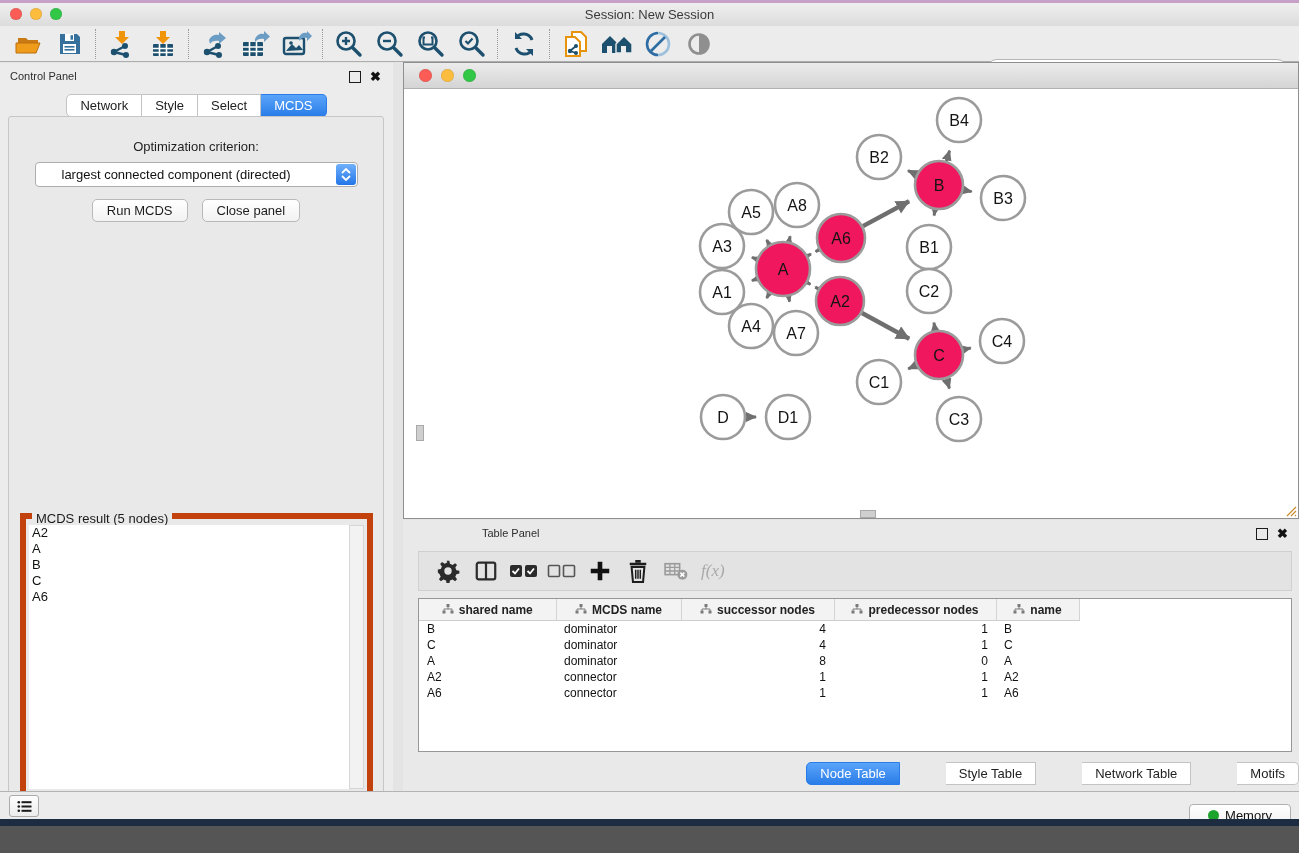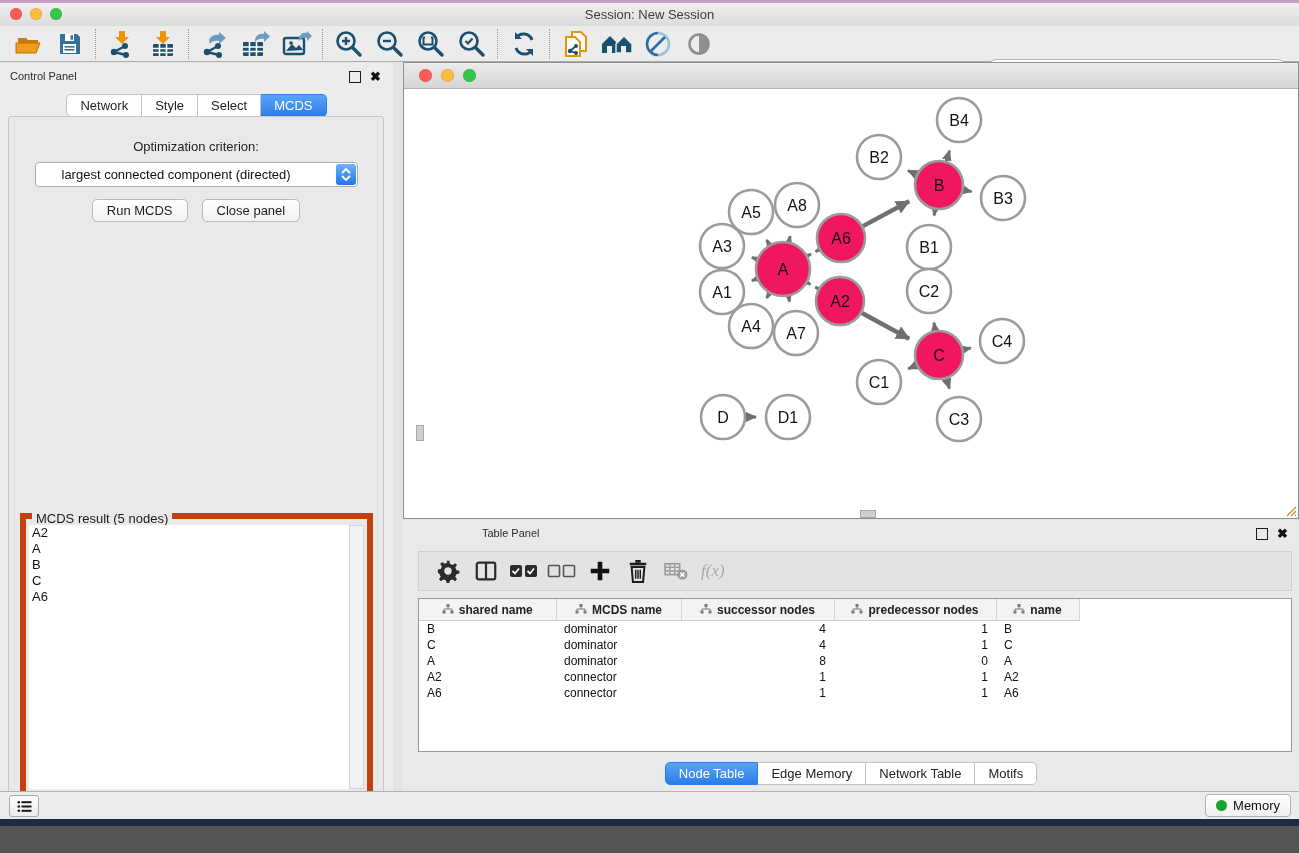--- a/index.html
+++ b/index.html
@@ -69,28 +69,28 @@
   .tp-btn { width:34px; height:30px; display:flex; align-items:center; justify-content:center; }
   .fx-label { font-family:"Liberation Serif",serif; font-style:italic; font-size:17px; color:#a9a9a9; margin-left:4px; }
   .data-table-wrap { position:absolute; left:15px; right:7px; top:78px; bottom:68px; background:#fff; border:1px solid #979797; overflow:hidden; }
   table.data { border-collapse:collapse; width:100%; table-layout:fixed; }
   table.data th { background:#f3f3f3; border-right:1px solid #d4d4d4; border-bottom:1px solid #cfcfcf;
                   font-weight:bold; font-size:12px; color:#222; height:21px; padding:0; }
   table.data th .hwrap { display:flex; align-items:center; justify-content:center; gap:5px; }
   table.data th.filler { background:#fff; border:none; border-bottom:1px solid #fff; }
   table.data td { font-size:12px; color:#111; height:16px; padding:0 8px; white-space:nowrap; overflow:hidden; }
   td.num { text-align:right; }
-  .bottom-tabs { position:absolute; left:0; right:0; bottom:35px; display:flex; justify-content:center; }
+  .bottom-tabs { position:absolute; left:0; right:0; bottom:35px; display:flex; justify-content:flex-end;gap:46px; }
 
   
   .statusbar { position:absolute; left:0; right:0; bottom:7px; height:27px; background:#ececec; border-top:1px solid #b3b3b3; }
   .list-btn { position:absolute; left:9px; top:3px; width:28px; height:20px; background:linear-gradient(#fdfdfd,#ededed);
               border:1px solid #ababab; border-radius:3px; display:flex; align-items:center; justify-content:center; }
-  .memory-btn { position:absolute; right:8px; top:2px; height:21px; background:linear-gradient(#ffffff,#f0f0f0);
-                border:1px solid #b0b0b0; border-radius:4px; display:flex; align-items:center; gap:6px; padding:0 10px; font-size:13px; color:#111; }
+  .memory-btn { position:absolute; right:8px; top:12px; height:21px; background:linear-gradient(#ffffff,#f0f0f0);
+                border:1px solid #b0b0b0; border-radius:4px; display:flex; align-items:center; gap:6px; padding:0 18px; font-size:13px; color:#111; }
   .mem-dot { width:11px; height:11px; border-radius:50%; background:#1ba32b; }
 </style>
 </head>
 <body>
 
 <div class="stage">
   <div class="desktop-top"></div>
 
   <div class="titlebar">
     <div class="lights">
@@ -557,21 +557,21 @@
               <td class="num">1</td>
               <td class="num">1</td>
               <td>A6</td>
               <td></td>
             </tr>
           </tbody>
         </table>
     </div>
     <div class="bottom-tabs seg-tabs" id="tp-tabs">
         <div class="seg-tab active">Node Table</div>
-        <div class="seg-tab">Edge Memory</div>
+        <div class="seg-tab">Style Table</div>
         <div class="seg-tab">Network Table</div>
         <div class="seg-tab">Motifs</div>
       </div>
   </div>
 
   <div class="statusbar">
     <div class="list-btn">
       <svg width="15" height="13" viewBox="0 0 15 13">
           <g fill="#1a1a1a">
             <circle cx="1.8" cy="2.2" r="1.3"></circle>

